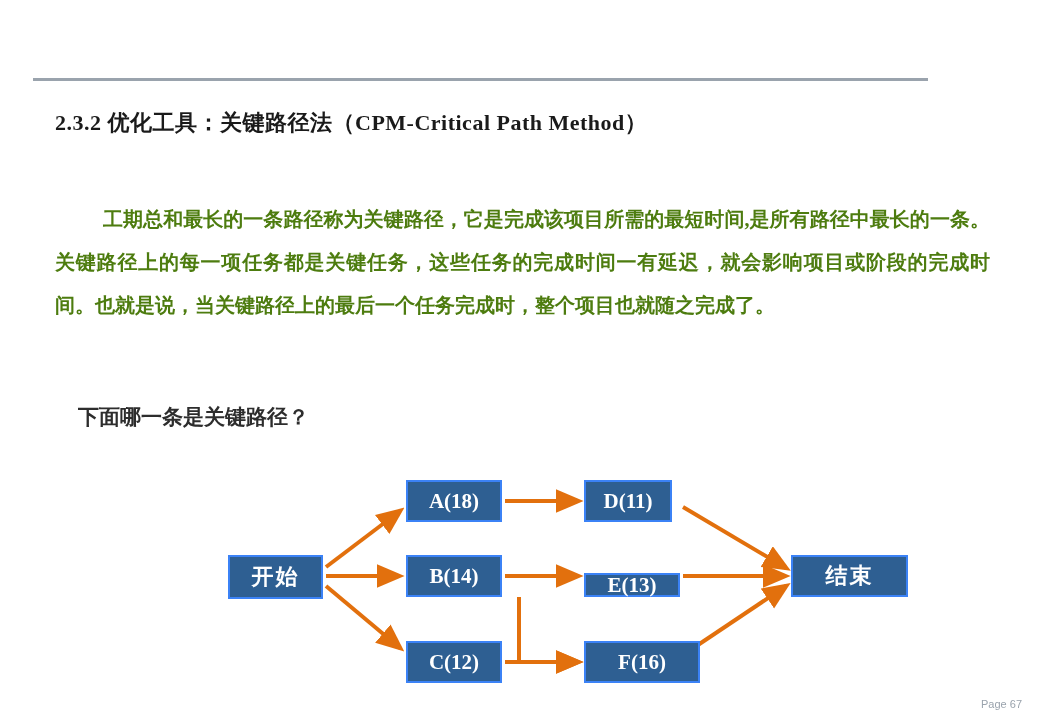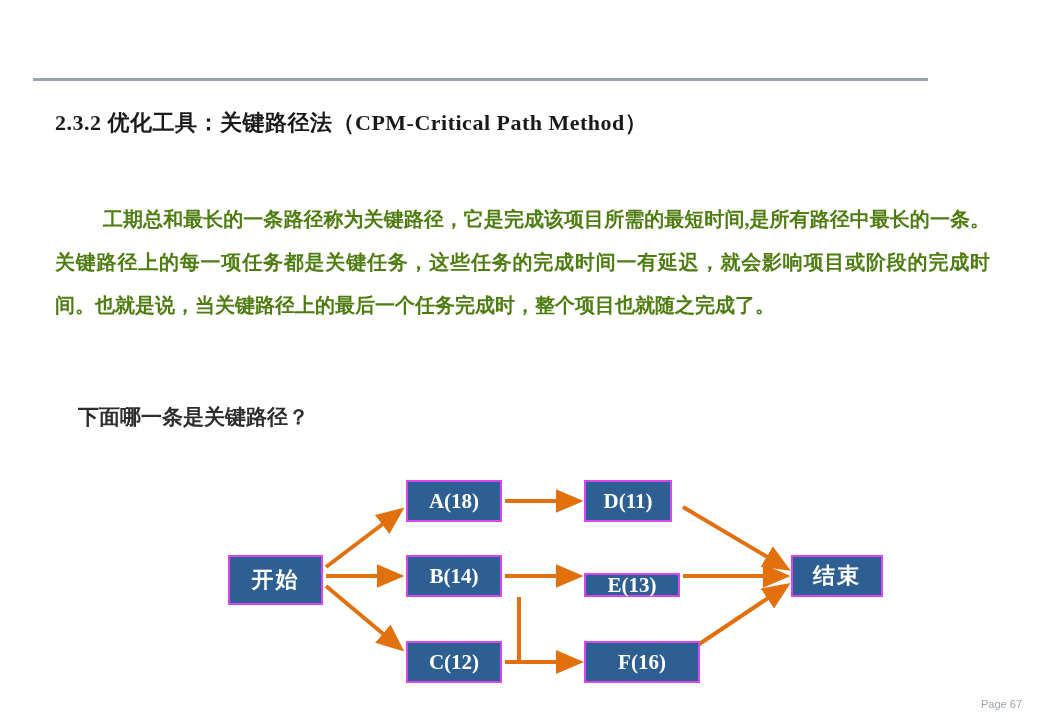--- a/index.html
+++ b/index.html
@@ -70,21 +70,21 @@
     height: 245px;
   }
   .diagram svg {
     position: absolute;
     left: 0;
     top: 0;
   }
   .node {
     position: absolute;
     background: #2e5f92;
-    border: 2px solid #d946ef;
+    border: 2px solid #3b82f6;
     color: #ffffff;
     font-weight: bold;
     font-size: 21px;
     display: flex;
     align-items: center;
     justify-content: center;
     box-sizing: border-box;
     font-family: "Liberation Serif", serif;
   }
   .node.cn {
@@ -138,25 +138,25 @@
         <path d="M505,207 L578,207"></path>
 
         <path d="M683,52 L786,113"></path>
 
         <path d="M683,121 L785,121"></path>
 
         <path d="M683,200 L786,131"></path>
       </g>
     </svg>
 
-    <div class="node cn" style="left:228px; top:100px; width:95px; height:50px;">开始</div>
+    <div class="node cn" style="left:228px; top:100px; width:95px; height:44px;">开始</div>
     <div class="node" style="left:406px; top:25px; width:96px; height:42px;">A(18)</div>
     <div class="node" style="left:406px; top:100px; width:96px; height:42px;">B(14)</div>
     <div class="node" style="left:406px; top:186px; width:96px; height:42px;font-family:Liberation Serif, serif;">C(12)</div>
     <div class="node" style="left:584px; top:25px; width:88px; height:42px;">D(11)</div>
     <div class="node" style="left:584px; top:118px; width:96px; height:24px;">E(13)</div>
     <div class="node" style="left:584px; top:186px; width:116px; height:42px;">F(16)</div>
-    <div class="node cn" style="left:791px; top:100px; width:92px; height:42px;">结束</div>
+    <div class="node cn" style="left:791px; top:100px; width:117px; height:42px;">结束</div>
   </div>
 
   <div class="page-num">Page 67</div>
 
 </div>
 
 </body></html>

